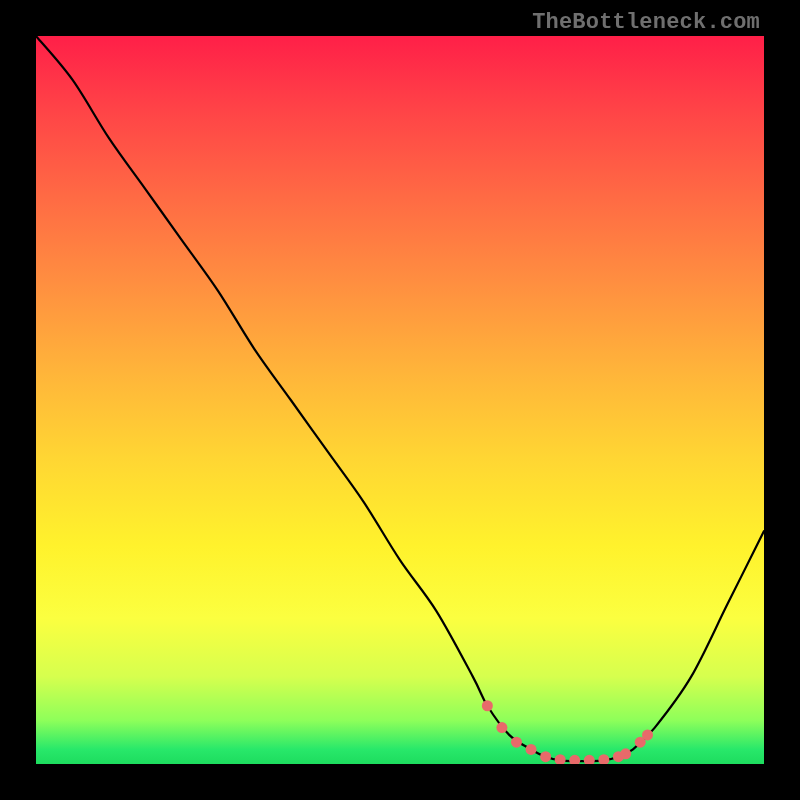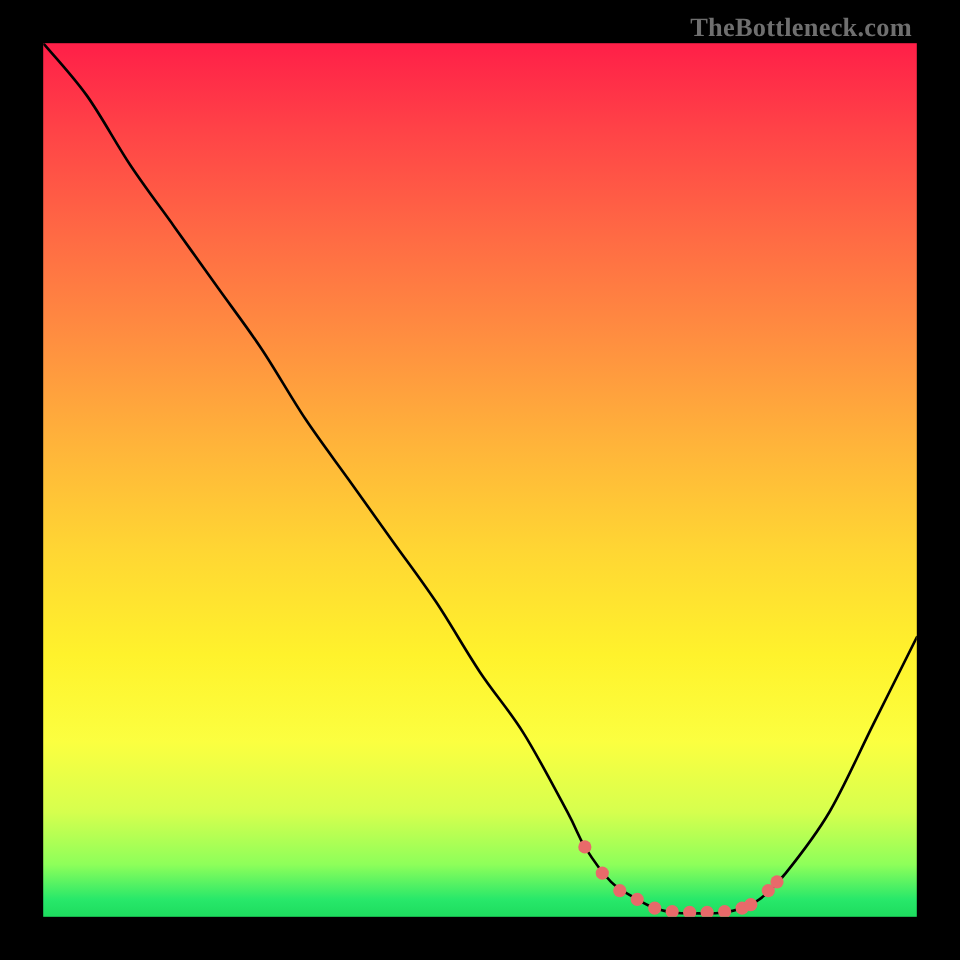--- a/index.html
+++ b/index.html
@@ -28,21 +28,21 @@
       #d6ff4e 88%,
       #8eff5a 94%,
       #28e86a 98%,
       #1ddc5e 100%
     );
   }
   .watermark {
     position: absolute;
     top: 10px;
     right: 40px;
-    font-family: Liberation Serif, serif;
+    font-family: Liberation Mono, monospace;
     font-size: 22px;
     font-weight: bold;
     color: #6f6f6f;
     letter-spacing: 0.2px;
     margin-left: 16px;
   }
   svg.curve {
     position: absolute;
     left: 0; top: 0;
     width: 100%; height: 100%;

